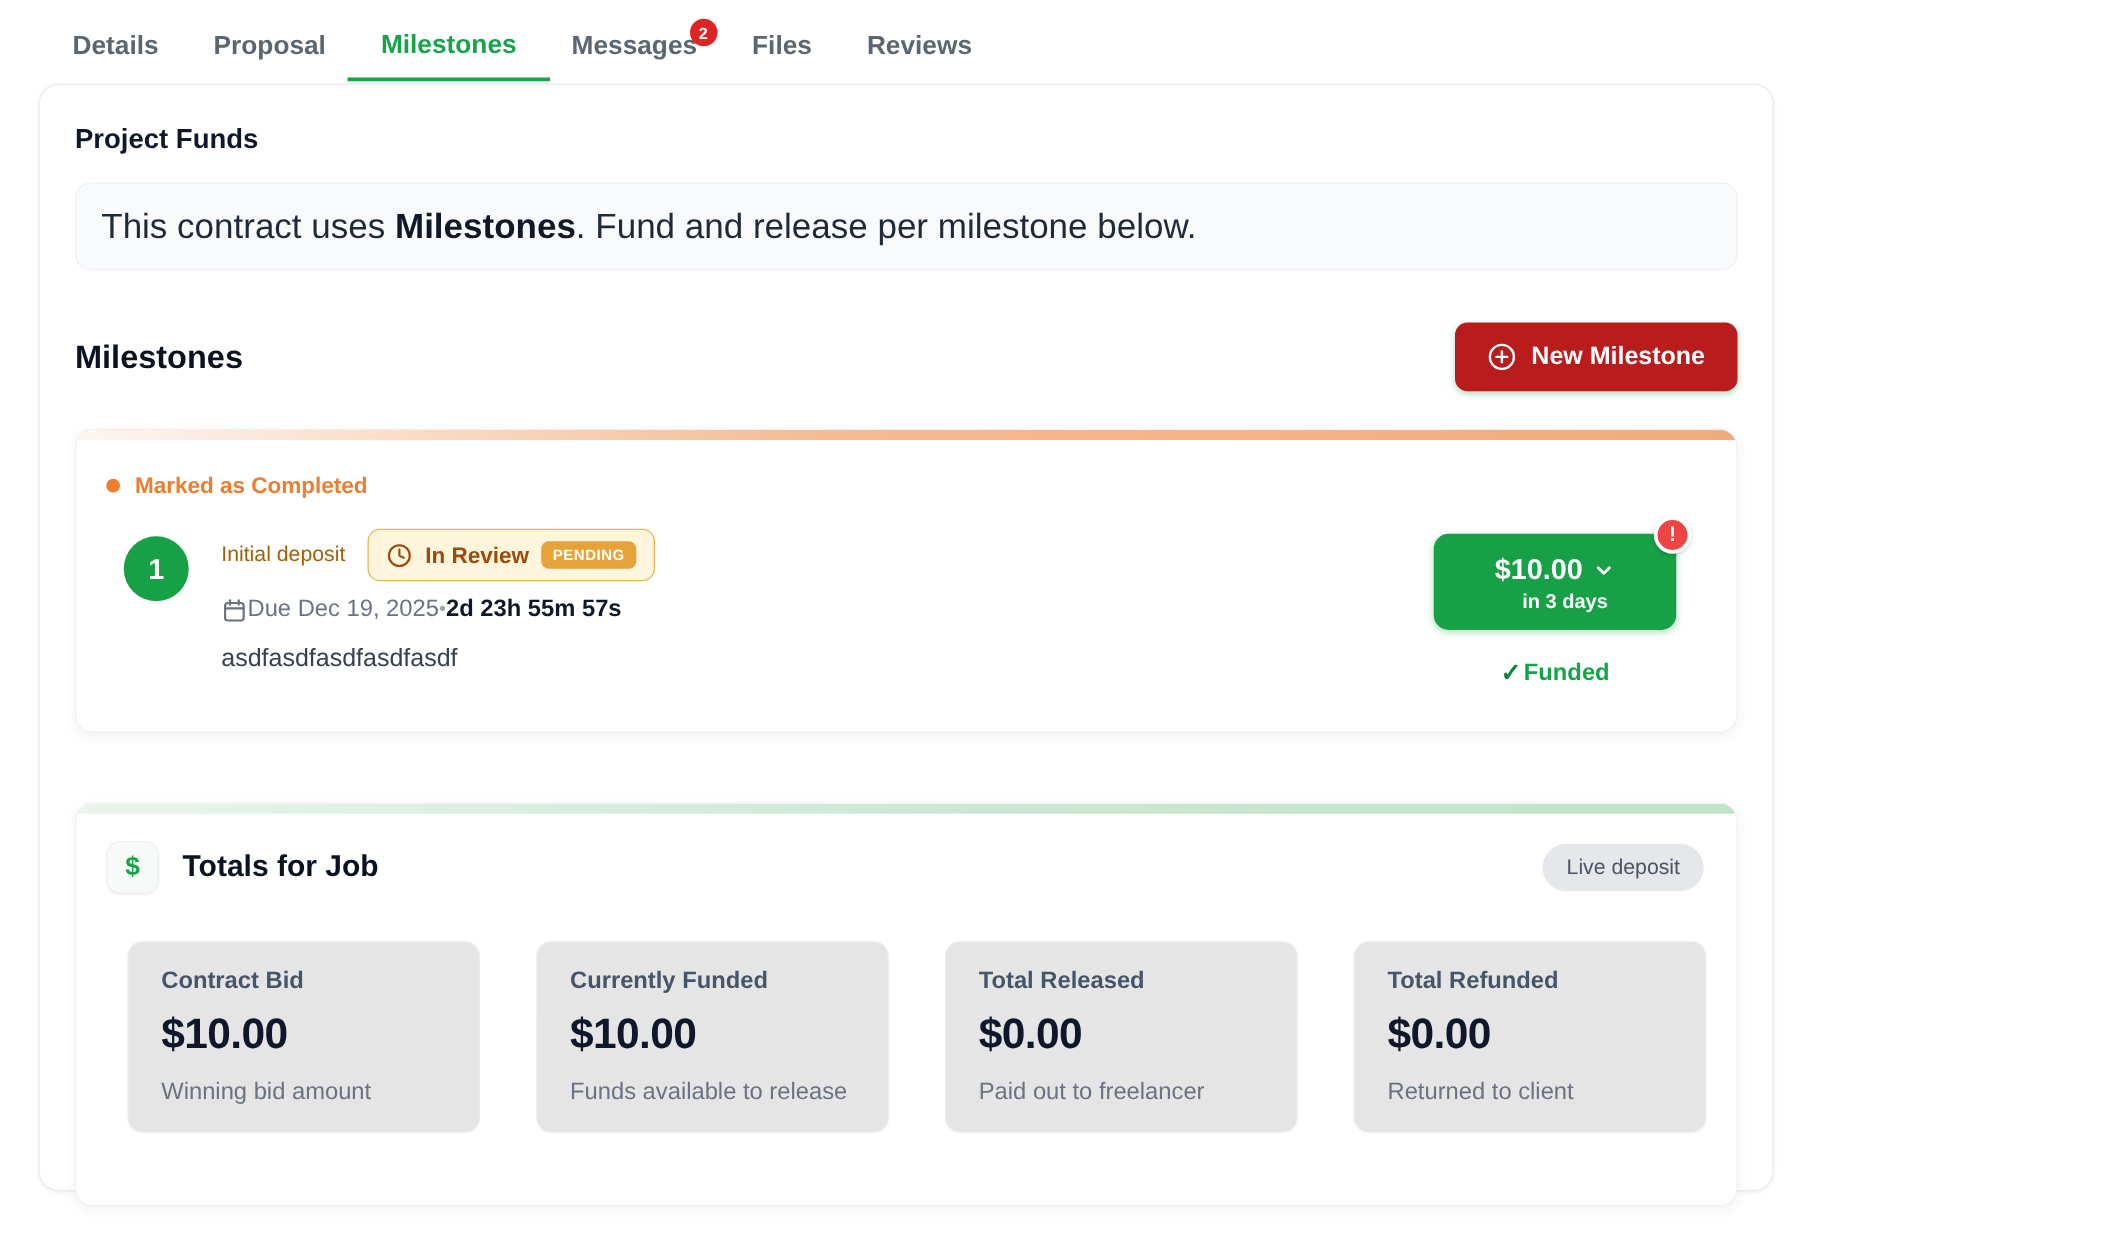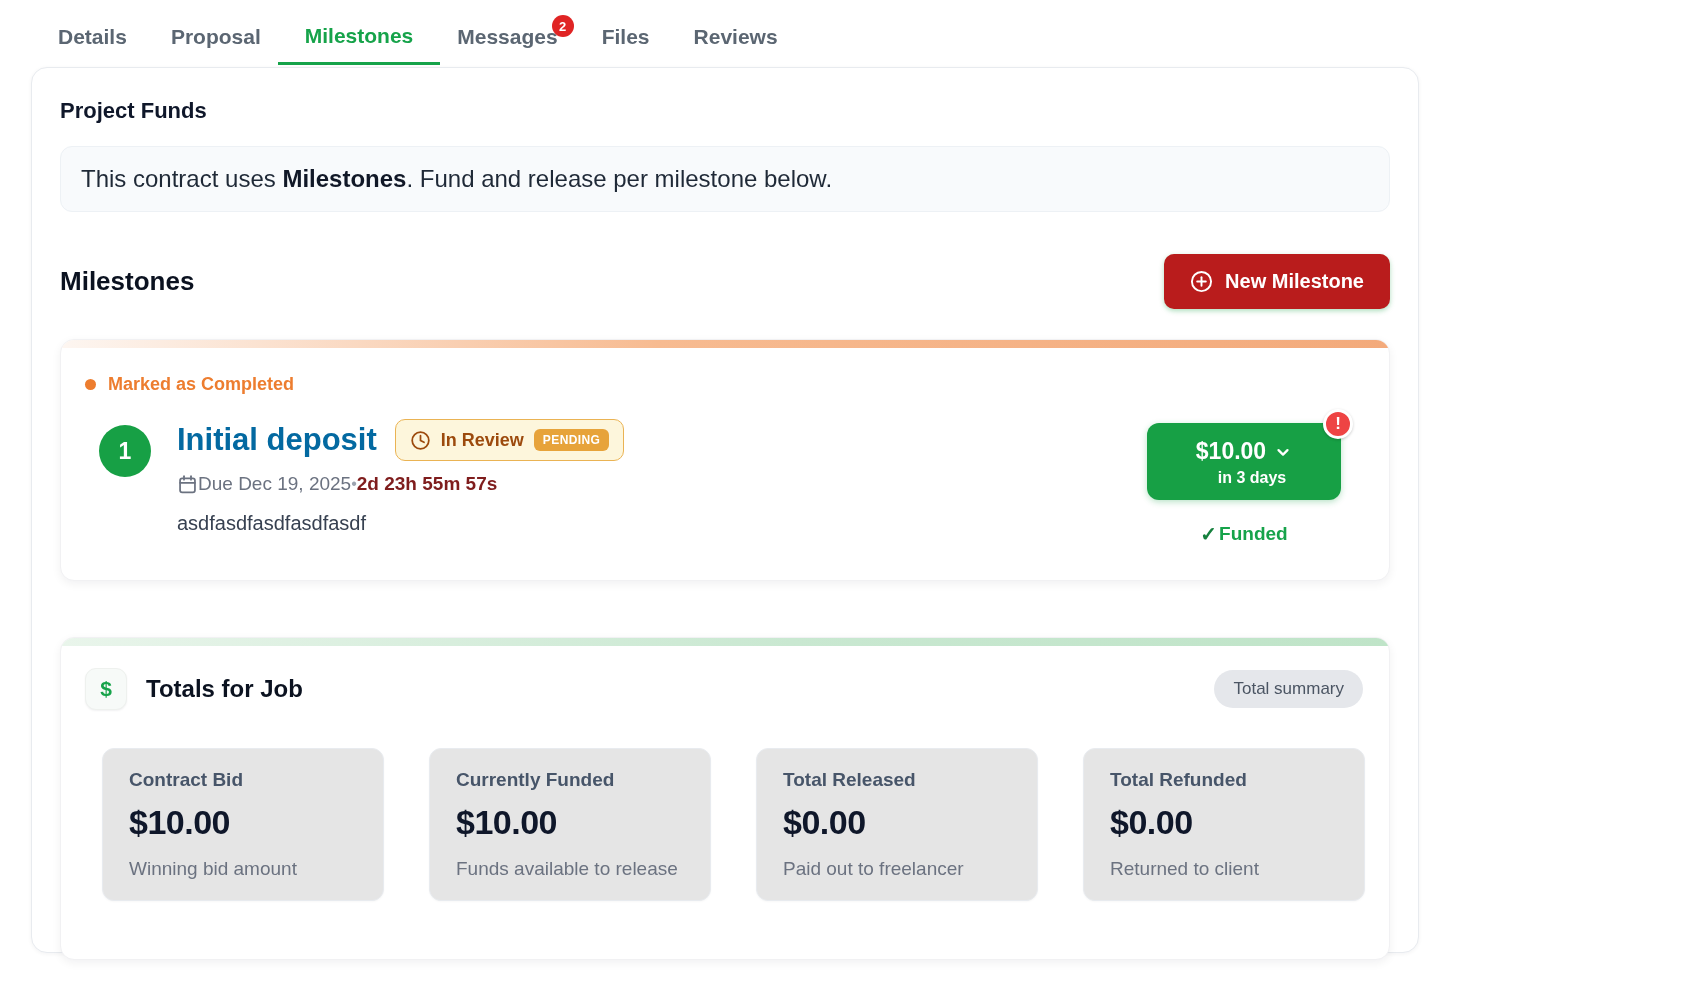--- a/index.html
+++ b/index.html
@@ -34,21 +34,21 @@
     border:1px solid #e8ebef; border-radius:16px;
     box-shadow:0 1px 4px rgba(15,23,42,.05);
     padding:30px 28px 30px 28px;
     height:886px; background:#fff;
   }
   .section-title { font-size:22px; font-weight:700; color:#0f172a; }
 
   .notice {
     margin-top:22px;
     background:#f8fafc; border:1px solid #edf1f5; border-radius:12px;
-    padding:18px 20px; font-size:24px; color:#1f2937;
+    padding:18px 20px; font-size:28px; color:#1f2937;
   }
   .notice b { font-weight:700; color:#111827; }
 
   
   .milestones-header { display:flex; align-items:center; justify-content:space-between; margin-top:42px; }
   .milestones-title { font-size:26px; font-weight:700; color:#0b1220; }
   .new-milestone-btn {
     display:flex; align-items:center; gap:12px;
     background:#b91c1c; color:#fff; border:none; cursor:pointer;
     font-family:inherit; font-size:20px; font-weight:700;
@@ -68,34 +68,34 @@
   .status-dot { width:11px; height:11px; border-radius:50%; background:#ed7d2f; }
 
   .milestone-body { display:flex; margin-top:24px; }
   .num-circle {
     width:52px; height:52px; border-radius:50%; background:#17a045; color:#fff;
     font-size:23px; font-weight:700; display:flex; align-items:center; justify-content:center;
     margin:6px 26px 0 14px; flex:none;
   }
   .milestone-main { flex:1; }
   .title-row { display:flex; align-items:center; gap:18px; }
-  .milestone-title { font-size:31px; font-weight:700; color:#0369a1; }
+  .milestone-title { font-size:17px; font-weight:400; color:#a16207; }
   .review-badge {
     display:flex; align-items:center; gap:10px;
     background:#fdf6dc; border:1.5px solid #eab354; border-radius:10px;
     padding:9px 14px;
   }
   .review-label { color:#9c4a0d; font-weight:700; font-size:18px; }
   .pending-pill {
     background:#e7a33a; color:#fff; font-size:12px; font-weight:700;
     padding:4px 9px; border-radius:6px; letter-spacing:.4px;
   }
   .date-row { display:flex; align-items:center; margin-top:12px; font-size:19px; color:#6b7280; }
   .date-sep { color:#9ca3af; font-size:16px; }
-  .countdown { color:#7f1d1d; font-weight:700; }
+  .countdown { color:#0f172a; font-weight:700; }
   .milestone-desc { margin-top:17px; font-size:20px; color:#374151; }
   .fund-chip {
     margin-top:20px; display:inline-flex; gap:24px; align-items:center;
     background:#f1f5f9; border-radius:10px; padding:17px 20px; font-size:19px; color:#64748b;
   }
   .fund-chip .strong { color:#0f172a; font-weight:700; }
 
   .milestone-right { width:230px; display:flex; flex-direction:column; align-items:center; flex:none; padding-top:4px; }
   .amount-btn-wrap { position:relative; }
   .amount-btn {
@@ -254,21 +254,21 @@
         </div>
       </div>
     </article>
 
     <article class="totals-card">
       <div class="totals-topbar"></div>
 
       <div class="totals-header">
         <div class="dollar-icon">$</div>
         <h3 class="totals-title">Totals for Job</h3>
-        <span class="live-pill">Total summary</span>
+        <span class="live-pill">Live deposit</span>
       </div>
 
       <div class="stats-row">
         <div class="stat-card">
           <div class="stat-label">Contract Bid</div>
           <div class="stat-value">$10.00</div>
           <div class="stat-sub">Winning bid amount</div>
         </div>
         <div class="stat-card">
           <div class="stat-label">Currently Funded</div>

